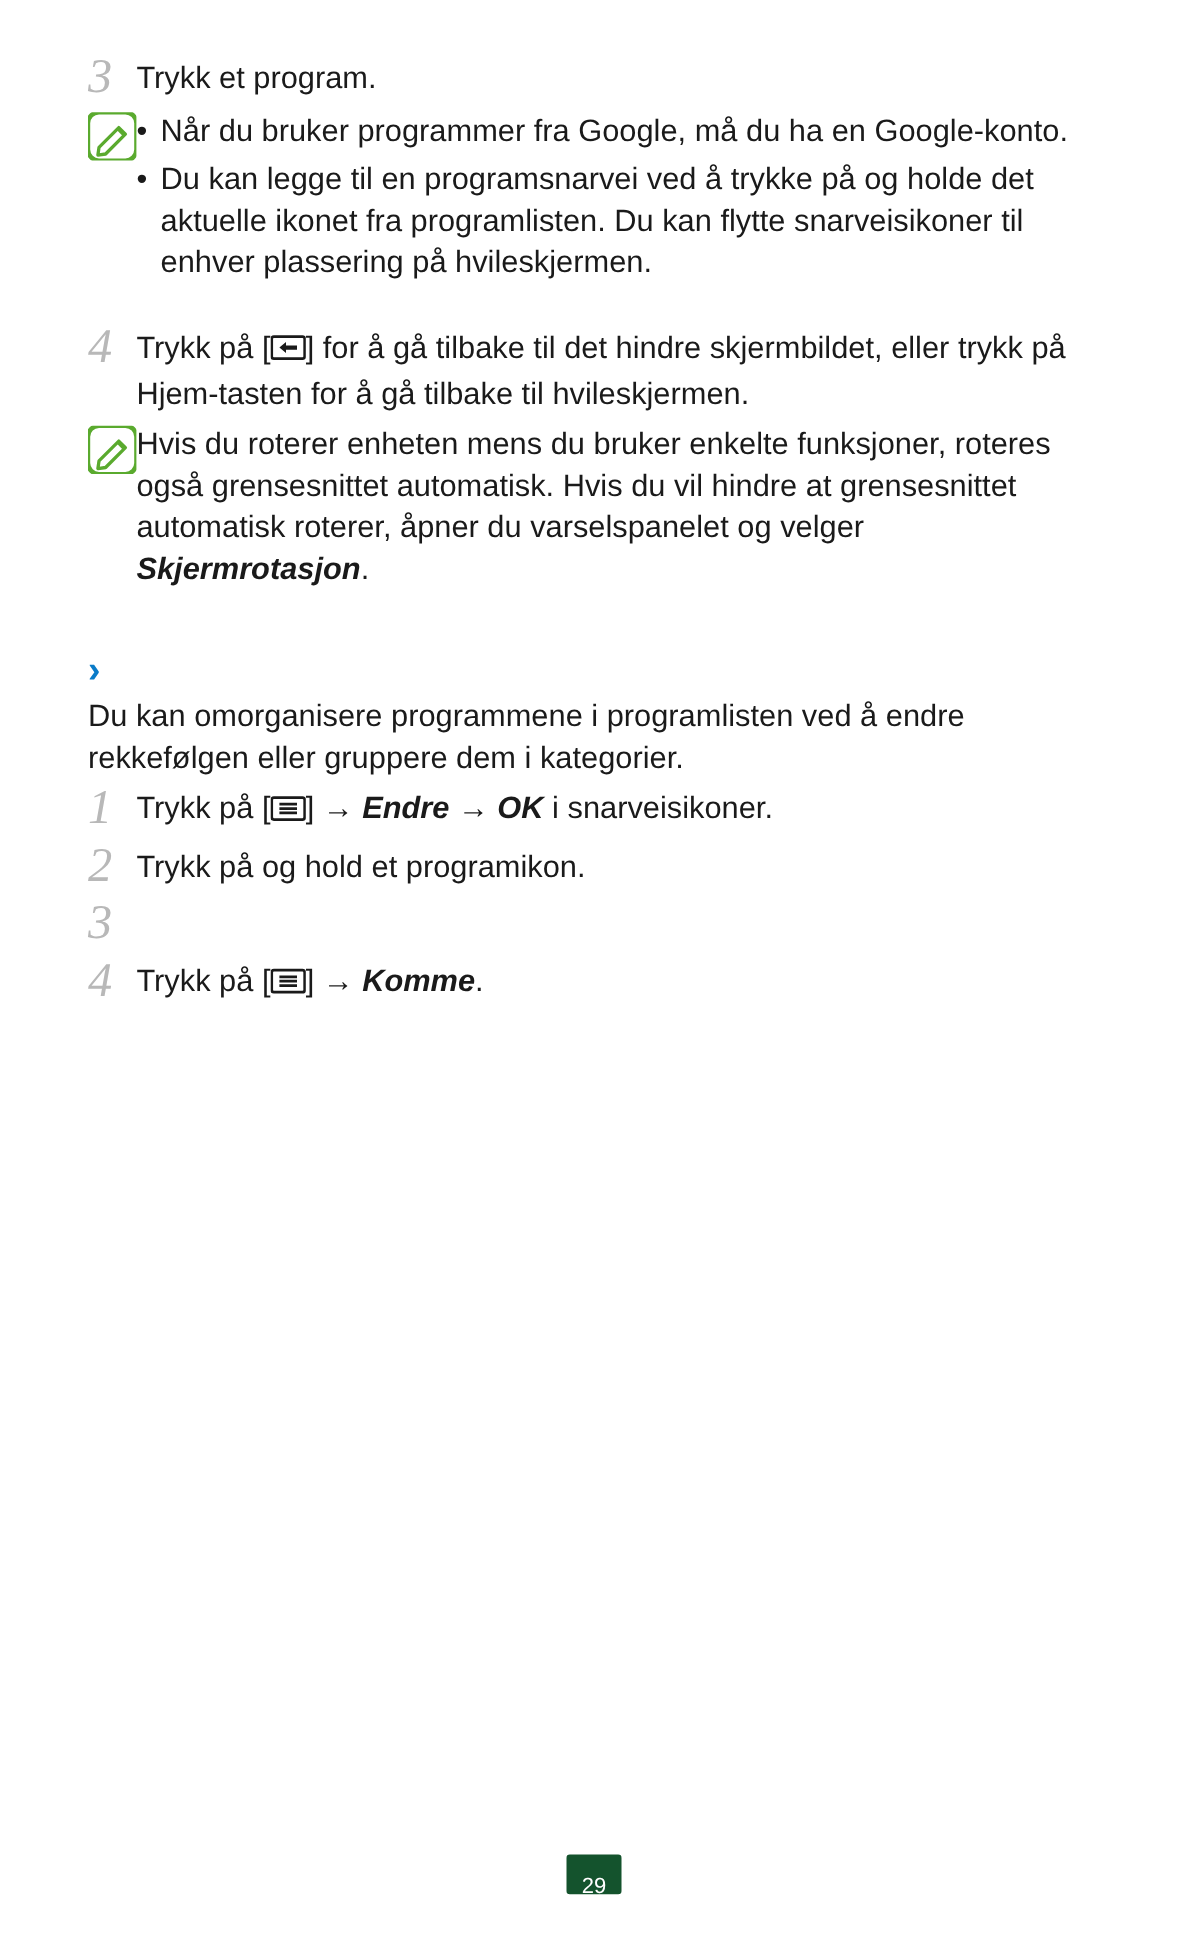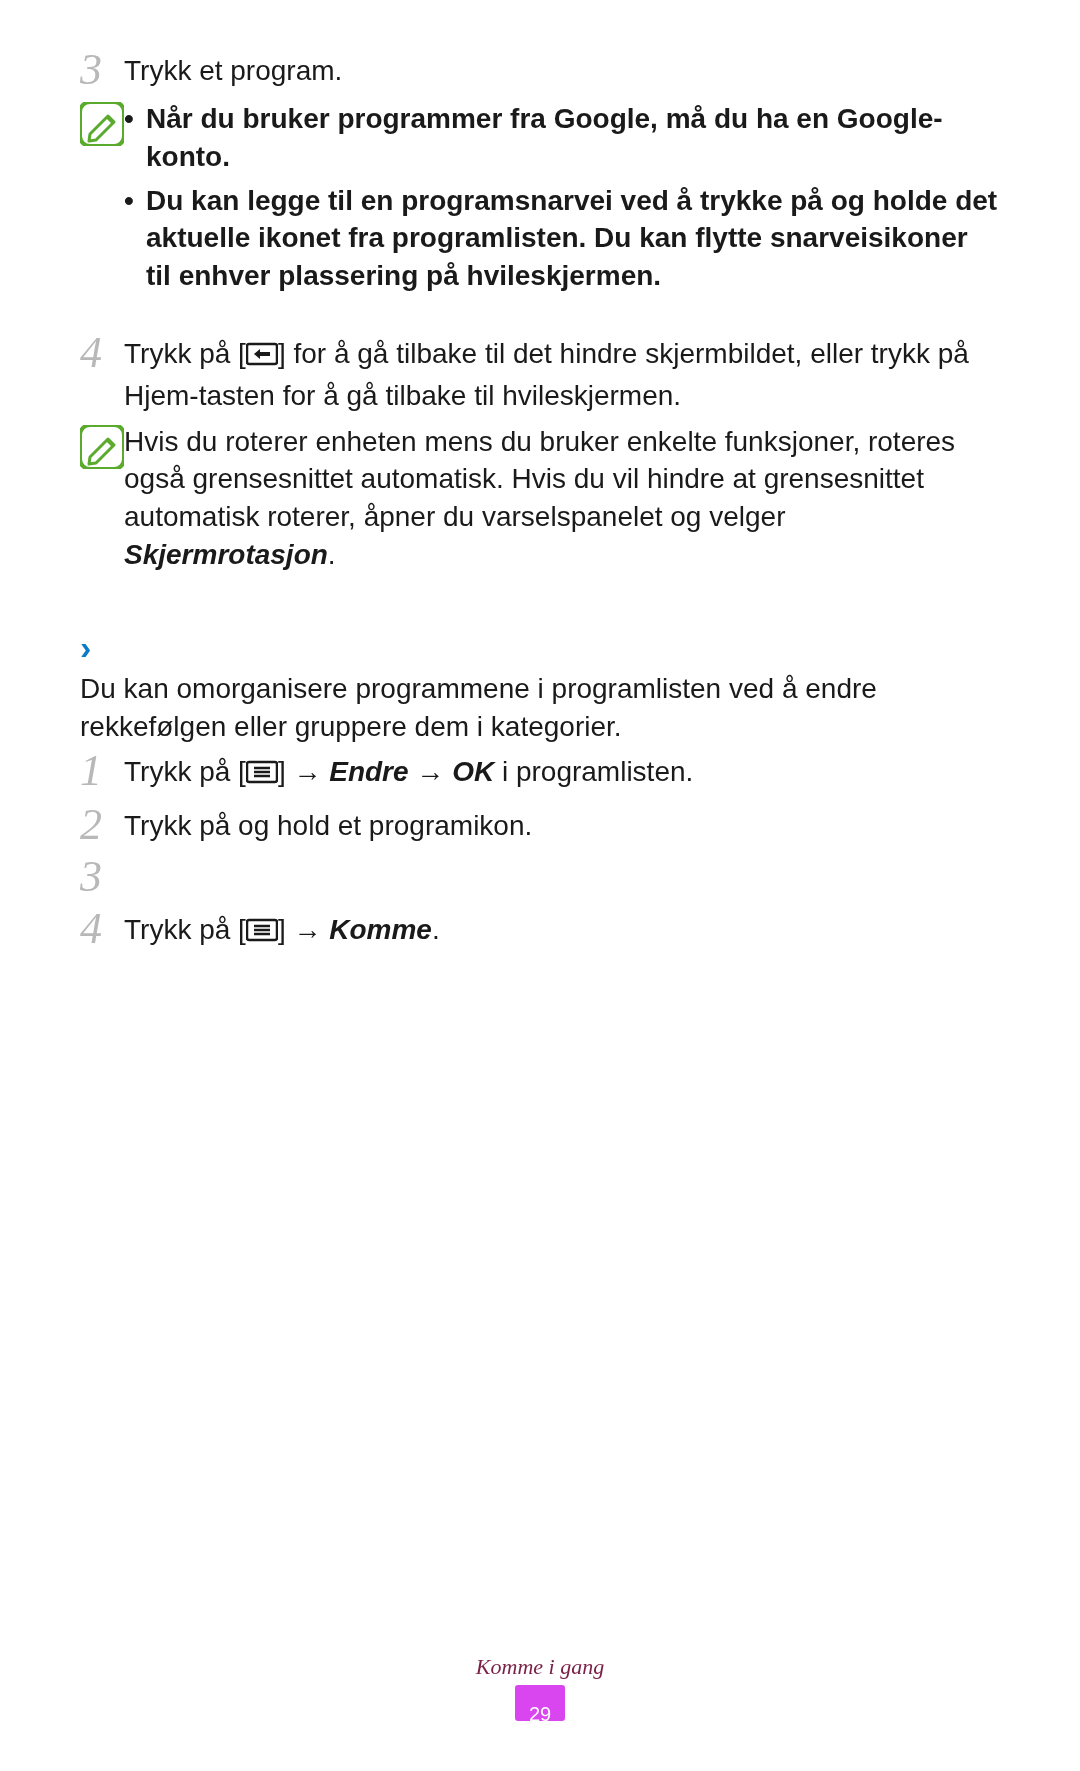--- a/index.html
+++ b/index.html
@@ -43,21 +43,20 @@
     flex-shrink: 0;
     padding-top: 2px;
   }
   .note-icon svg { display: block; }
   .note-body {
     flex: 1;
   }
   .bullet-list {
     list-style: none;
     padding-left: 0;
-    font-weight: bold;
   }
   .bullet-list li {
     position: relative;
     padding-left: 22px;
     margin-bottom: 6px;
   }
   .bullet-list li::before {
     content: "•";
     position: absolute;
     left: 0;
@@ -99,21 +98,21 @@
   }
   .footer-title {
     font-style: italic;
     font-family: Georgia, serif;
     color: #7a1f46;
     font-size: 22px;
     margin-bottom: 4px;
   }
   .footer-badge {
     display: inline-block;
-    background: #d946ef;
+    background: #14532d;
     color: #fff;
     font-size: 20px;
     padding: 16px 14px;
     border-radius: 3px;
     line-height: 26px;
     height: 36px;
   }
   .step4-gap { height: 18px; }
 </style>
 </head>
@@ -185,21 +184,21 @@
 <div class="heading-row">
   <span class="heading-chevron">›</span>
 </div>
 <div class="intro">Du kan omorganisere programmene i programlisten ved å endre rekkefølgen eller gruppere dem i kategorier.</div>
 
 <div class="step">
   <div class="step-num">1</div>
   <div class="step-body">
     <span>Trykk på [</span><span class="inline-icon"><svg width="32" height="26">
           <use href="#menu-icon-g"></use>
-        </svg></span><span class="arrow">] → </span><b>Endre</b><span class="arrow"> → </span><b>OK</b><span> i programlisten.</span>
+        </svg></span><span class="arrow">] → </span><b>Endre</b><span class="arrow"> → </span><b>OK</b><span> i snarveisikoner.</span>
   </div>
 </div>
 
 <div class="step">
   <div class="step-num">2</div>
   <div class="step-body">Trykk på og hold et programikon.</div>
 </div>
 
 <div class="step">
   <div class="step-num">3</div>
@@ -210,15 +209,14 @@
 <div class="step">
   <div class="step-num">4</div>
   <div class="step-body">
     <span>Trykk på [</span><span class="inline-icon"><svg width="32" height="26">
           <use href="#menu-icon-g"></use>
         </svg></span><span class="arrow">] → </span><b>Komme</b><span>.</span>
   </div>
 </div>
 
 <div class="footer">
-  <div class="footer-title">Komme i gang</div>
   <div class="footer-badge">29</div>
 </div>
 
 </body></html>

